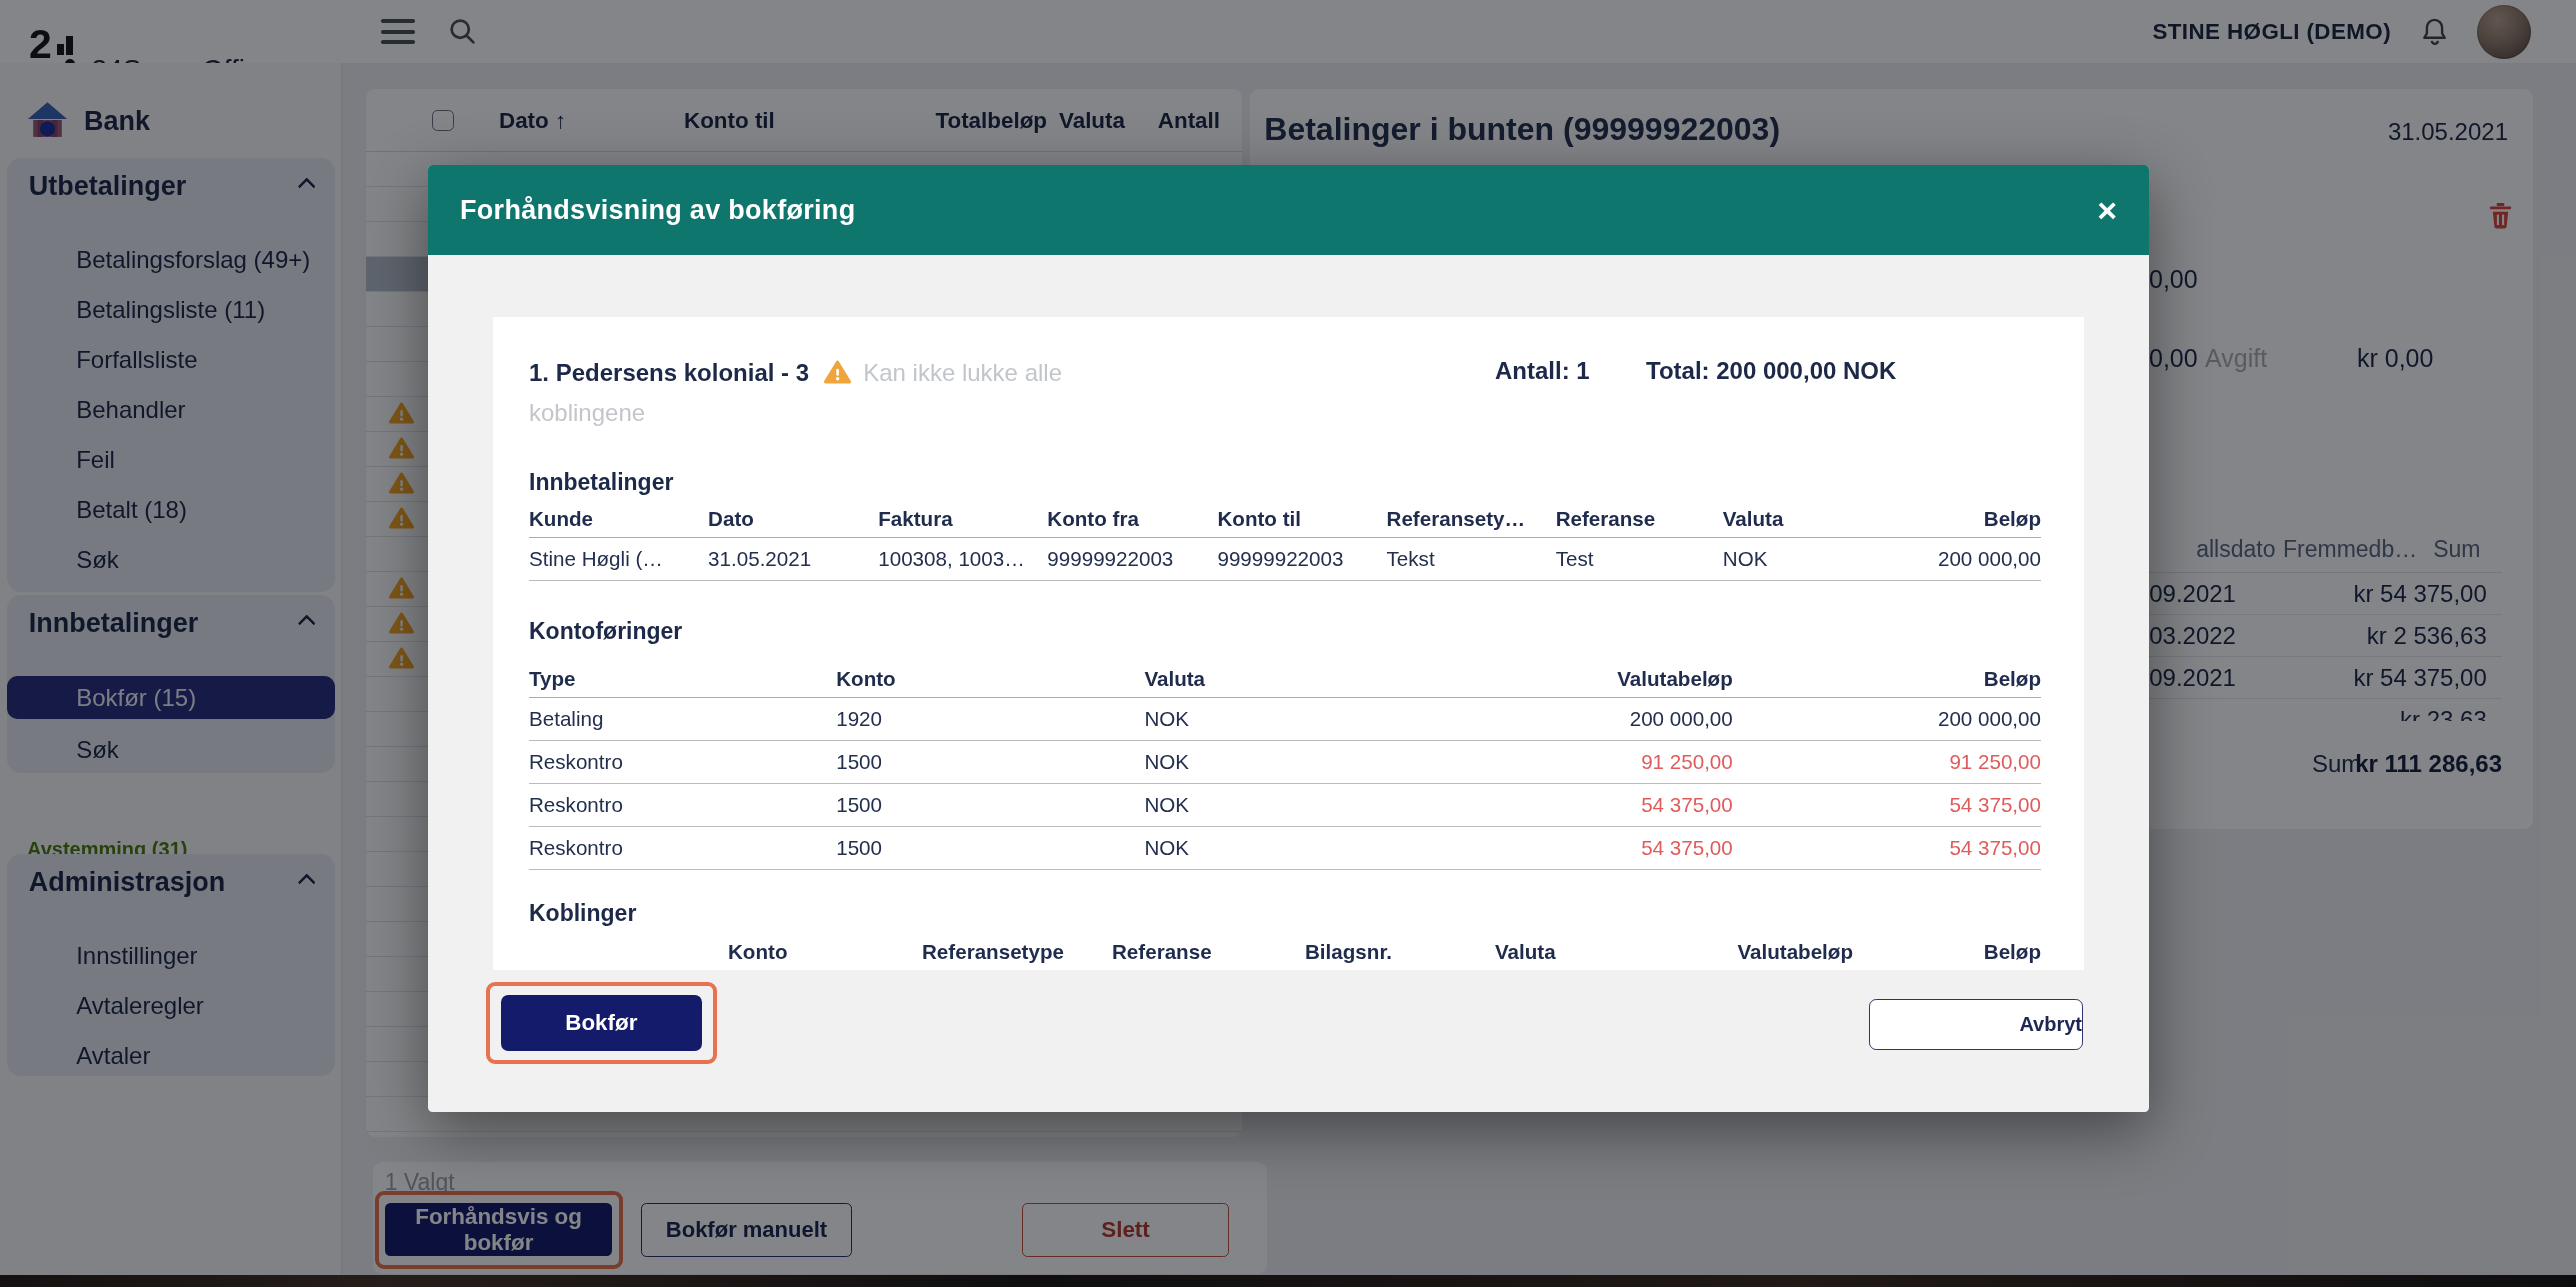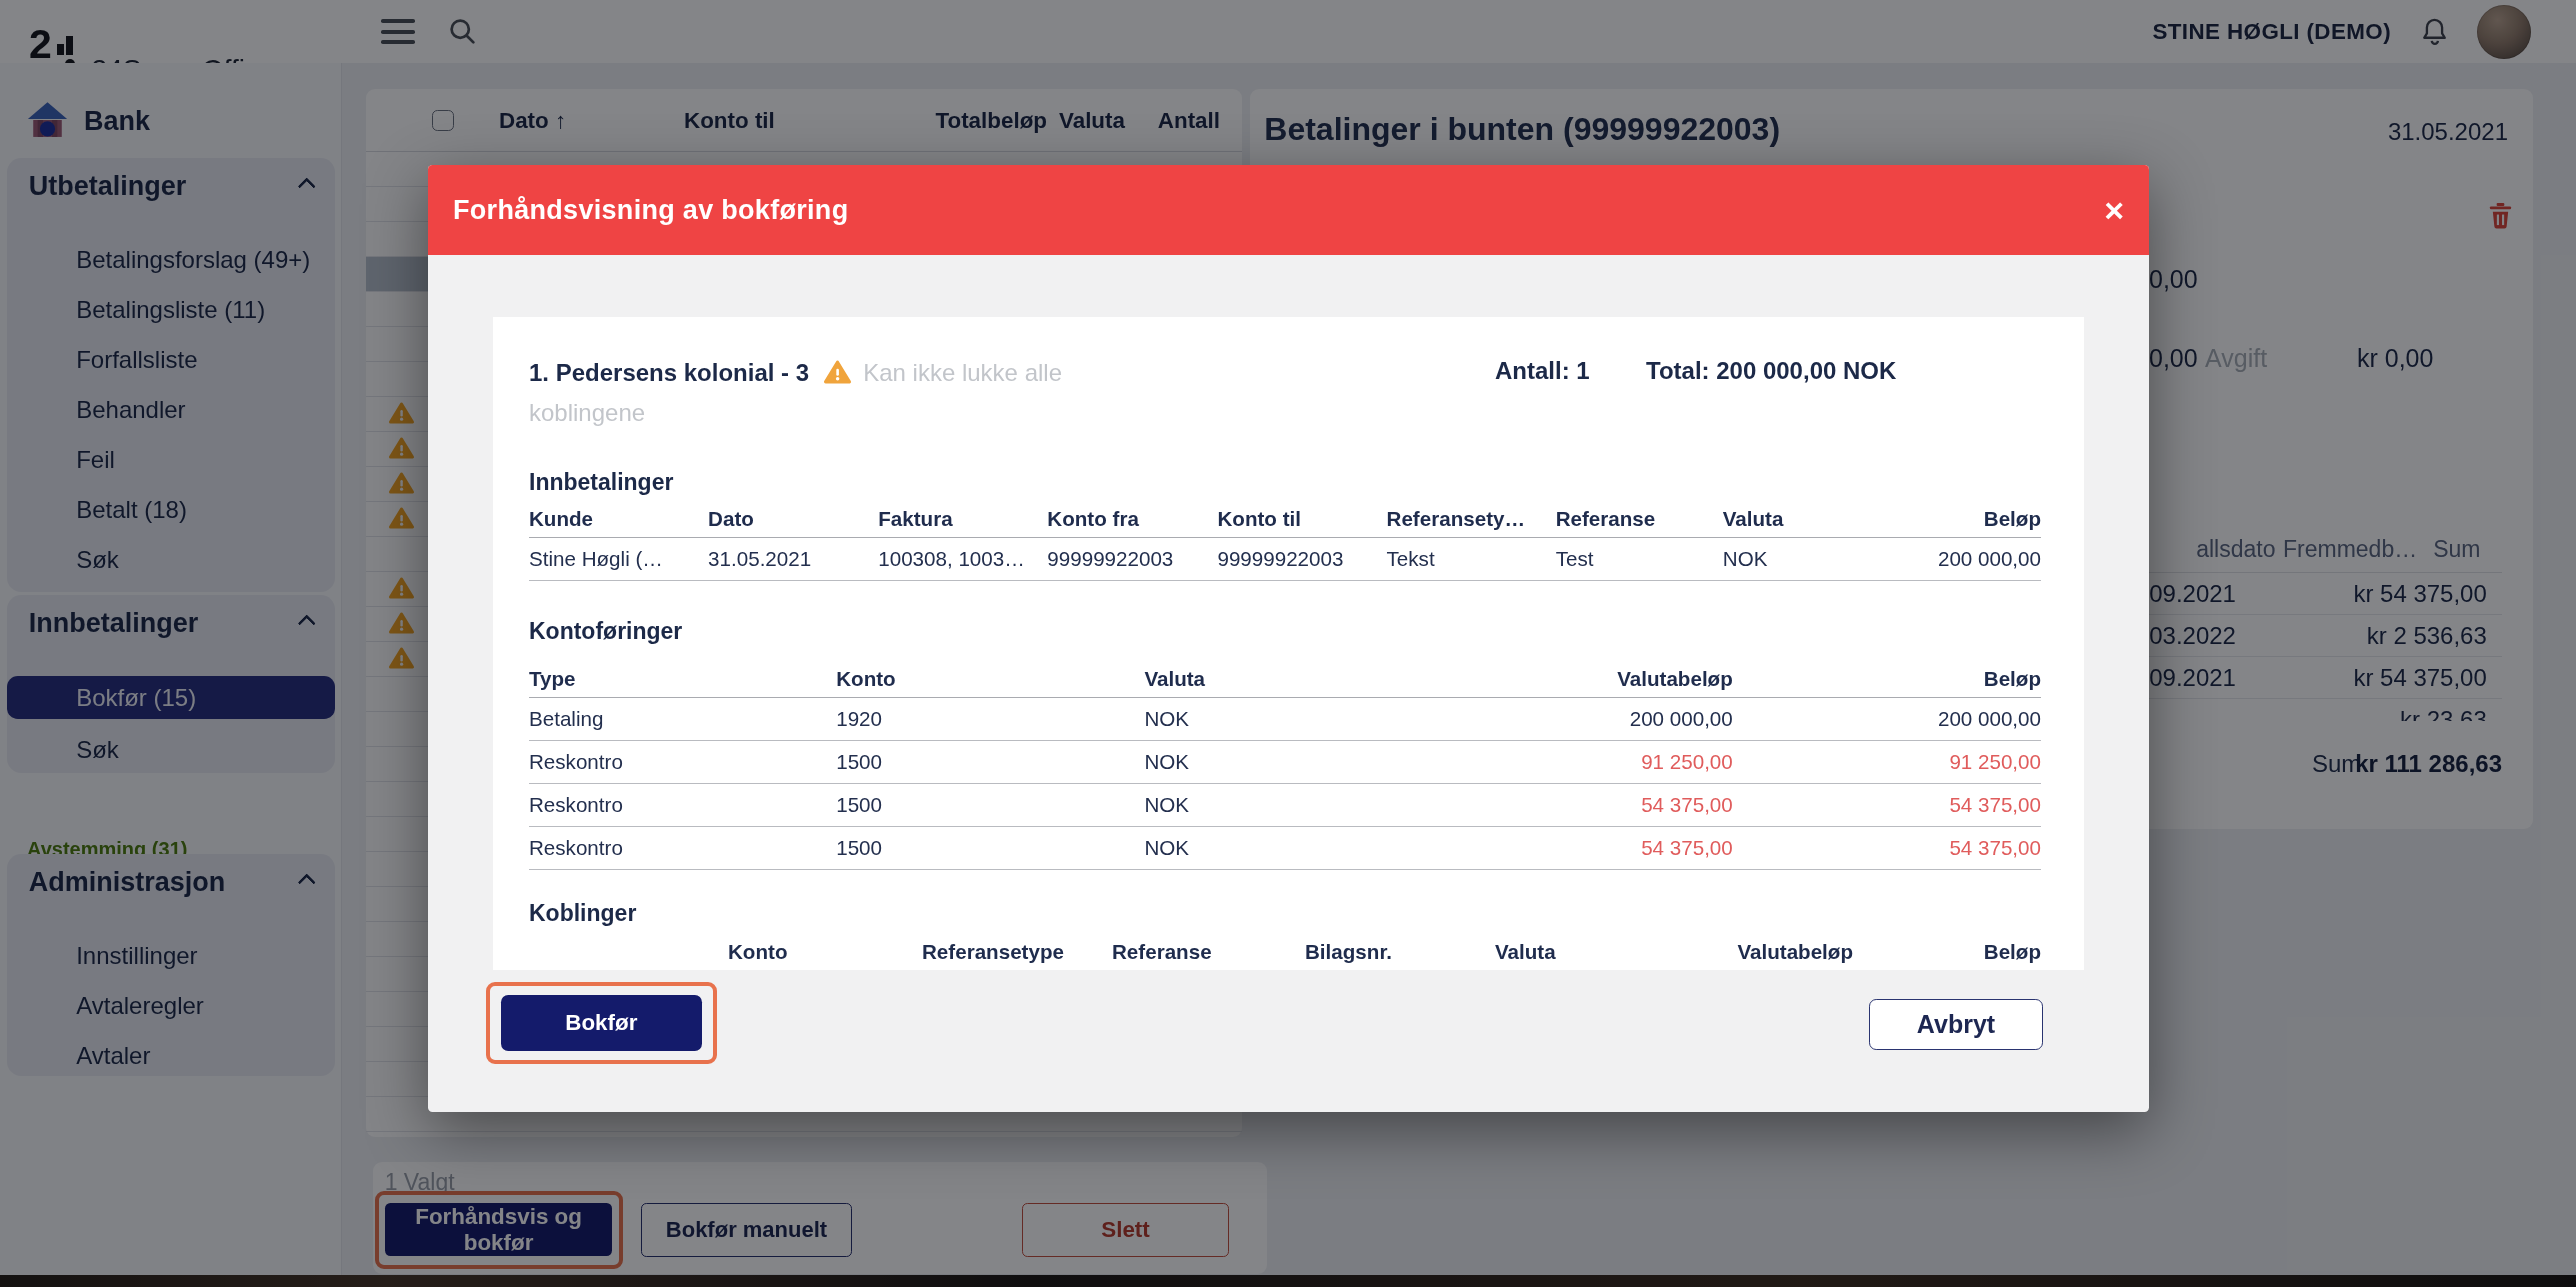--- a/index.html
+++ b/index.html
@@ -84,21 +84,21 @@
   .bb-preview { position:absolute; left:6.3px; top:8px; width:227px; height:53px; background:#141b6b; color:#fff; border:none; border-radius:5.4px; font-size:22.4px; font-weight:600; font-family:inherit; cursor:pointer; }
   .bb-manual { position:absolute; left:268px; top:41px; width:211px; height:54px; background:#fff; border:1.8px solid #27306e; border-radius:5.4px; color:#1d2752; font-size:22px; font-weight:600; font-family:inherit; cursor:pointer; }
   .bb-delete { position:absolute; left:649px; top:41px; width:207px; height:54px; background:transparent; border:1.8px solid #c24f3d; border-radius:5.4px; color:#b53a2c; font-size:22.4px; font-weight:600; font-family:inherit; cursor:pointer; }
 
   .bottom-strip { position:absolute; left:0; top:1275px; width:2576px; height:12.5px; z-index:1;
                   background:linear-gradient(90deg,#241d15,#473527 15%,#1c1713 40%,#3d2d1f 70%,#191511 100%); }
 
   
   .dim-overlay { position:absolute; inset:0; background:rgba(5,7,12,0.49); z-index:10; }
   .modal { position:absolute; left:428px; top:165px; width:1721px; height:947px; background:#f1f1f2; border-radius:4.5px; z-index:20; box-shadow:0 18px 63px rgba(0,0,0,0.45); }
-  .modal-header { position:absolute; left:0; top:0; width:100%; height:90px; background:#ef4444; border-radius:4.5px 4.5px 0 0; display:flex; align-items:center; justify-content:space-between; padding:0 25px; }
+  .modal-header { position:absolute; left:0; top:0; width:100%; height:90px; background:#0f766e; border-radius:4.5px 4.5px 0 0; display:flex; align-items:center; justify-content:space-between; padding:0 32px; }
   .modal-title { font-size:27px; font-weight:600; color:#fff; letter-spacing:0.3px; }
   .modal-close { font-size:34px; font-weight:700; color:#fff; line-height:34px; cursor:pointer; }
   .modal-card { position:absolute; left:65px; top:152px; width:1591px; height:653px; background:#fff; overflow:hidden; }
 
   .card-top { position:absolute; left:36px; top:38px; width:1519px; }
   .group-name-wrap { width:609px; font-size:24px; line-height:36px; }
   .group-name { font-weight:700; color:#1c2948; }
   .warn-inline { display:inline-block; vertical-align:-3.6px; margin:0 10.8px 0 14.3px; }
   .warn-text { color:#c2c5ca; font-weight:500; }
   .g-antall { position:absolute; left:966px; top:1.8px; font-size:24px; font-weight:700; color:#1c2948; }
@@ -108,21 +108,21 @@
   .t-innb { top:152px; } .t-kont { top:301px; } .t-kobl { top:583px; }
   .mtable { position:absolute; left:36px; width:1512px; border-collapse:collapse; table-layout:fixed; }
   .tbl-innb { top:184px; } .tbl-kont { top:344px; } .tbl-kobl { top:617px; }
   .mtable th { font-size:20.6px; font-weight:600; color:#1f2c4d; text-align:left; height:36px; vertical-align:middle; border-bottom:0.9px solid #a9abb0; padding:0; }
   .mtable td { font-size:20.6px; color:#232f4e; height:43px; vertical-align:middle; border-bottom:0.9px solid #b9bbc0; padding:0; }
   .mtable th.r, .mtable td.r { text-align:right; }
   td.neg { color:#e05c5c; }
 
   .modal-bokfor-ring { position:absolute; left:58px; top:817px; width:231px; height:82px; border:4.5px solid #e8724d; border-radius:9px; }
   .modal-bokfor-btn { position:absolute; left:10.8px; top:9px; width:201px; height:56px; background:#141b6b; color:#fff; border:none; border-radius:7.2px; font-size:22.4px; font-weight:600; font-family:inherit; cursor:pointer; }
-  .modal-avbryt-btn { position:absolute; left:1441px; top:834px; width:174px; height:51px; background:#fff; border:1.8px solid #2a3470; border-radius:7.2px; color:#1d2752; font-size:25px; font-weight:600; font-family:inherit; cursor:pointer; }
+  .modal-avbryt-btn { position:absolute; left:1441px; top:834px; width:214px; height:51px; background:#fff; border:1.8px solid #2a3470; border-radius:7.2px; color:#1d2752; font-size:20px; font-weight:600; font-family:inherit; cursor:pointer;text-align:right; }
 </style>
 </head>
 <body>
 
 <div class="screen">
 
   <header class="topbar">
     <div class="logo-wrap">
       <span class="logo-icon">
         <span class="logo-2">2</span>

